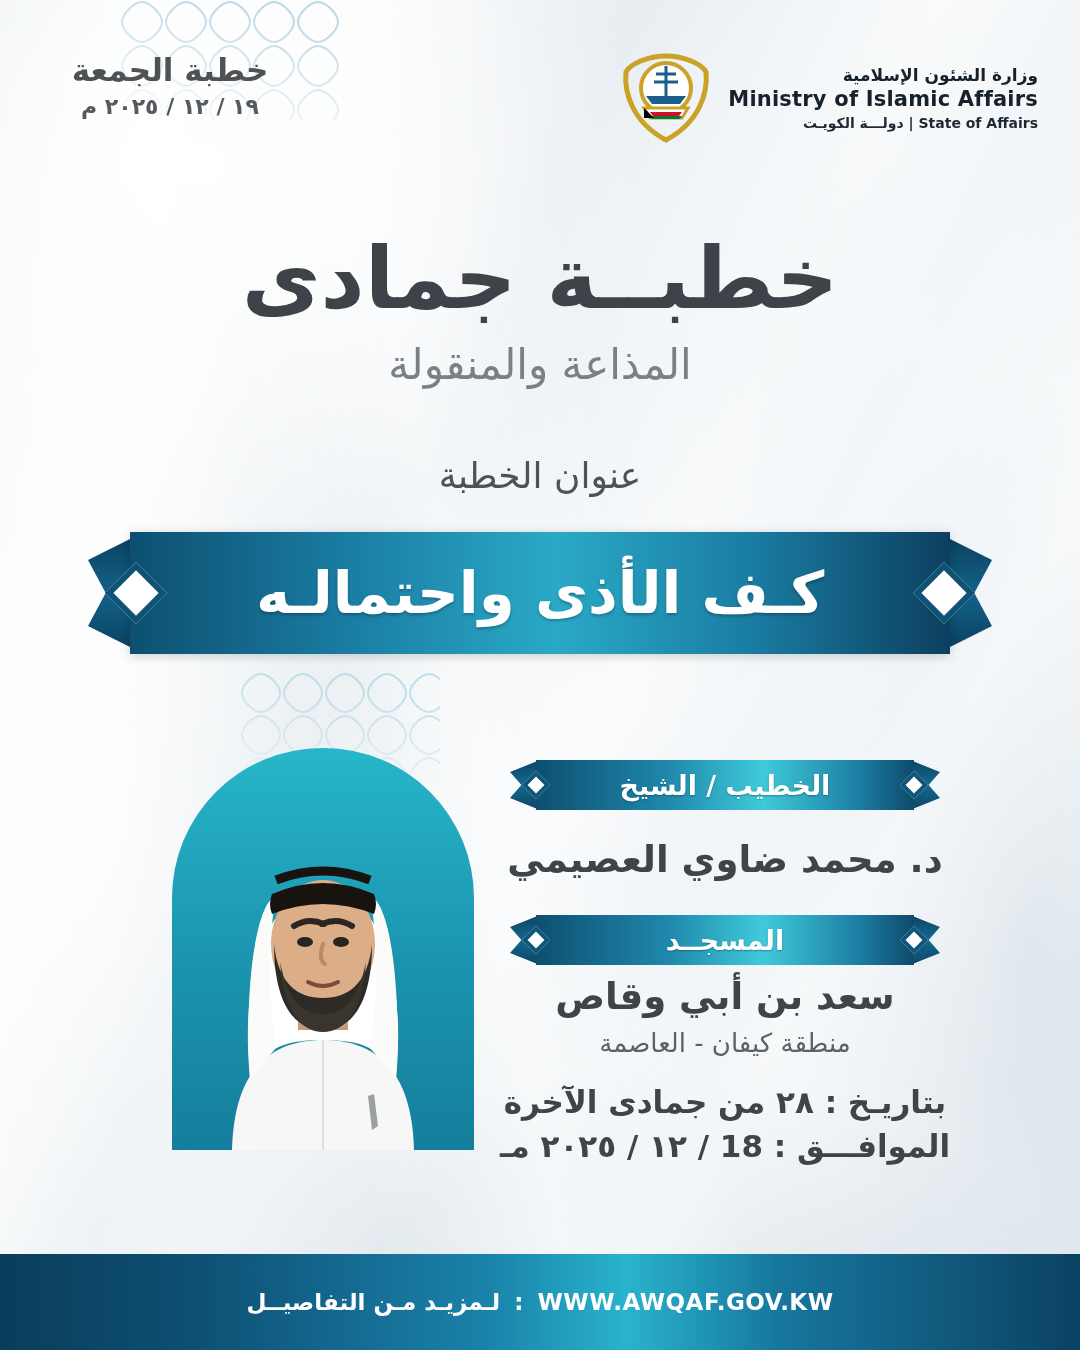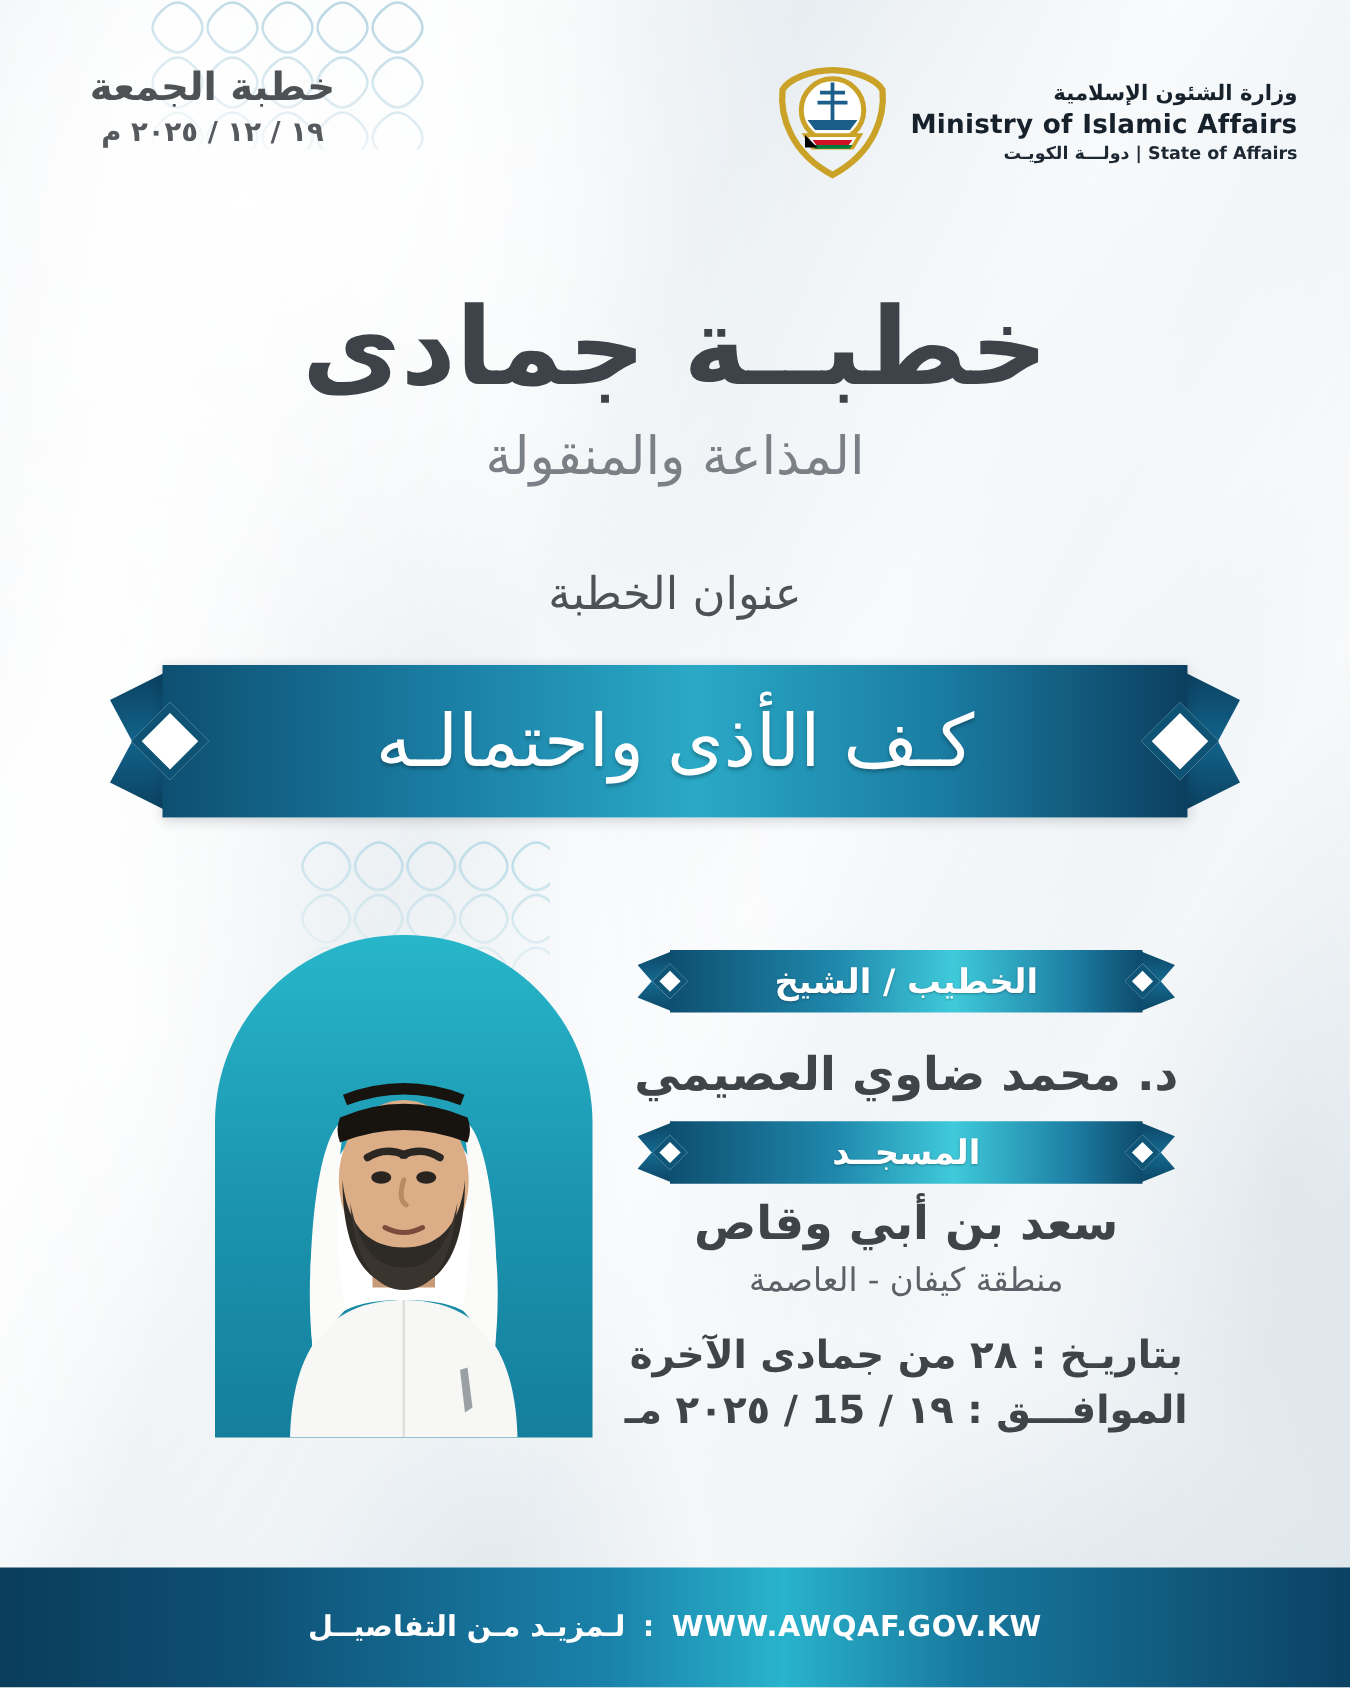--- a/index.html
+++ b/index.html
@@ -77,21 +77,21 @@
   .banner{
     position:absolute; top:532px; left:88px; width:904px; height:122px;
   }
   .banner .bar{
     position:absolute; inset:0 42px;
     background:linear-gradient(90deg,#0d4f71 0%,#1b7fa5 28%,#2aa9c6 52%,#1a7ca2 76%,#0c3f5f 100%);
     box-shadow:0 2px 10px rgba(0,0,0,.18);
     display:flex; align-items:center; justify-content:center;
   }
   .banner .bar-text{
-    color:#ffffff; font-size:58px; font-weight:normal; letter-spacing:1px;
+    color:#ffffff; font-size:58px; font-weight:bold; letter-spacing:1px;
     text-shadow:0 2px 3px rgba(0,0,0,.25);
   }
   .diamond{
     position:absolute; top:50%; width:44px; height:44px; margin-top:-22px;
     background:#ffffff; transform:rotate(45deg);
     border:6px solid #0e5374;
   }
   .diamond.left{ left:26px; }
   .diamond.right{ right:26px; }
   .cap{
@@ -131,21 +131,21 @@
   .rdia.left{ left:16px; } .rdia.right{ right:16px; }
   .rcap{ position:absolute; top:0; width:30px; height:50px; background:linear-gradient(180deg,#0c4565,#14698f,#0c4565); }
   .rcap.left{ left:0; clip-path:polygon(100% 0,100% 100%,0 76%,38% 50%,0 24%); }
   .rcap.right{ right:0; clip-path:polygon(0 0,0 100%,100% 76%,62% 50%,100% 24%); }
 
   .name{ font-size:37px; font-weight:bold; color:#3f4449; margin-top:28px; }
   .mosque{ font-size:37px; font-weight:bold; color:#3f4449; margin-top:10px; }
   .area{ font-size:26px; color:#5b6166; margin-top:10px; }
   .date1{ font-size:31px; font-weight:bold; color:#3f4449; margin-top:26px; }
   .date2{ font-size:31px; font-weight:bold; color:#3f4449; margin-top:8px; }
-  .sp-ribbon2{ margin-top:16px;text-align:center; }
+  .sp-ribbon2{ margin-top:34px;text-align:center; }
 
   
   .footer{
     position:absolute; left:0; right:0; bottom:0; height:96px;
     background:linear-gradient(90deg,#0a3d5b 0%,#0e4f74 18%,#1a82aa 45%,#29b3cc 58%,#17779d 72%,#0b4163 100%);
     display:flex; align-items:center; justify-content:center; gap:14px;
     color:#ffffff;
   }
   .footer .url{ font-size:23px; font-weight:bold; letter-spacing:.5px; direction:ltr; }
   .footer .sep{ font-size:23px; font-weight:bold; }
@@ -287,20 +287,20 @@
     <div class="rcap right"></div>
     <div class="rbar"></div>
     <span class="rtext">المسجــد</span>
     <div class="rdia left"></div>
     <div class="rdia right"></div>
   </div>
 
   <div class="mosque">سعد بن أبي وقاص</div>
   <div class="area">منطقة كيفان - العاصمة</div>
   <div class="date1">بتاريـخ : ٢٨ من جمادى الآخرة</div>
-  <div class="date2">الموافـــق : ١٩ / 15 / ٢٠٢٥ مـ</div>
+  <div class="date2">الموافـــق : 18 / ١٢ / ٢٠٢٥ مـ</div>
 </div>
 
 <div class="footer">
   <span class="url">WWW.AWQAF.GOV.KW</span>
   <span class="sep">:</span>
   <span class="more">لـمزيـد مـن التفاصيــل</span>
 </div>
 
 </body></html>

